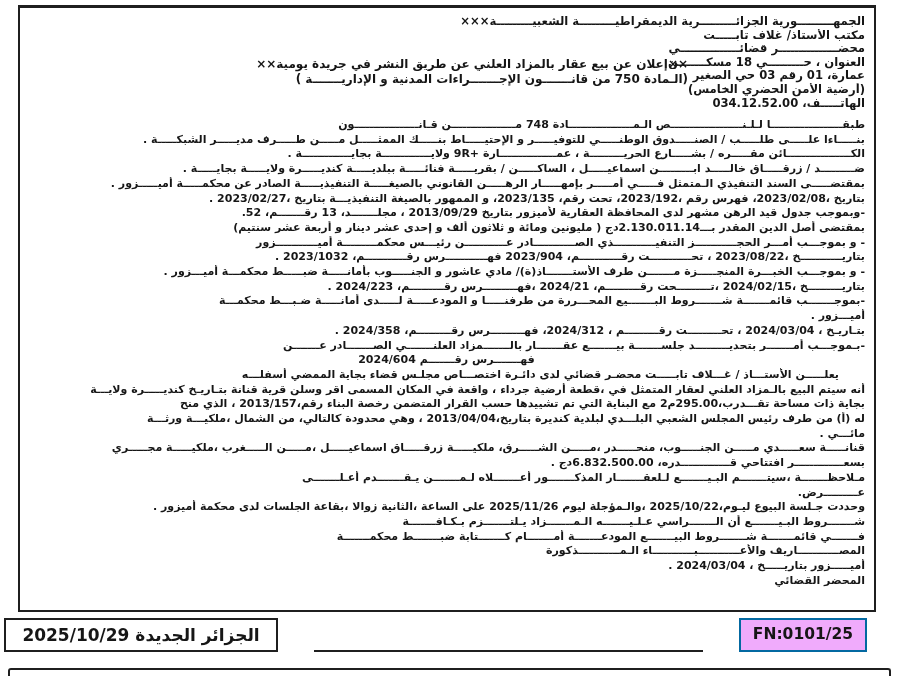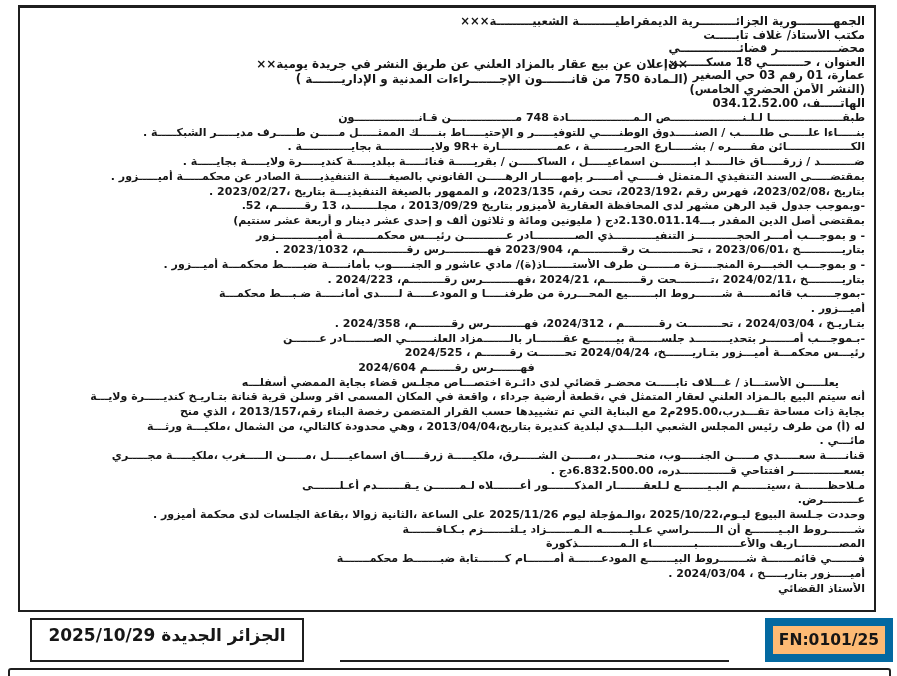--- a/index.html
+++ b/index.html
@@ -17,103 +17,102 @@
   .hdr{position:relative;height:95px;}
   .hdr-line{
     font-weight:bold;font-size:11.6px;line-height:13.6px;
     white-space:nowrap;overflow:hidden;text-align:right;
   }
   .title-block{
     position:absolute;top:42px;left:100px;width:560px;text-align:right;
     font-weight:bold;font-size:12px;line-height:15px;
   }
   .title-line{white-space:nowrap;overflow:hidden;}
-  .body-lines{margin-top:1px;}
+  .body-lines{margin-top:8px;}
   .line{
     font-weight:bold;font-size:11px;line-height:14.7px;
     white-space:nowrap;overflow:hidden;text-align:right;
   }
   .line.center{text-align:center;}
   .line.indent{padding-right:26px;}
   .footer-row{
-    position:absolute;left:30px;top:618px;width:863px;
+    position:absolute;left:4px;top:618px;width:863px;
     display:flex;align-items:stretch;direction:ltr;gap:36px;
   }
   .date-box{
     border:2px solid #1f1f1f;min-width:274px;box-sizing:border-box;
     text-align:center;font-weight:bold;font-size:17px;line-height:30px;
     direction:rtl;padding:0 8px;background:#ffffff;
   }
   .connector{flex:1;border-bottom:2px solid #1f1f1f;}
   .ref-box{
-    border:8px solid #0369a1;min-width:112px;box-sizing:border-box;
+    border:2px solid #0369a1;min-width:112px;box-sizing:border-box;
     text-align:center;font-weight:bold;font-size:15.5px;line-height:28px;
-    direction:ltr;padding:0 6px;background:#fdba74;
+    direction:ltr;padding:0 12px;background:#f0abfc;
   }
   .bottom-rule{
     position:absolute;left:8px;top:668px;width:879px;height:8px;
     border:2px solid #1f1f1f;border-bottom:none;border-radius:3px 3px 0 0;
   }
 </style>
 </head>
 <body>
 
 <div class="page">
 
   <div class="doc-frame">
 
     <div class="hdr">
       <div class="hdr-line">الجمهـــــــــورية الجزائـــــــــرية الديمقراطيـــــــــة الشعبيـــــــــة×××</div>
       <div class="hdr-line">مكتب الأستاذ/ غلاف تابـــــت</div>
       <div class="hdr-line">محضـــــــــــــــر قضائـــــــــــــــي</div>
       <div class="hdr-line">العنوان ، حـــــــــي 18 مسكـــــــن</div>
       <div class="hdr-line">عمارة، 01 رقم 03 حي الصغير</div>
-      <div class="hdr-line">(النشر الأمن الحضري الخامس)</div>
+      <div class="hdr-line">(أرضية الأمن الحضري الخامس)</div>
       <div class="hdr-line">الهاتـــــف، 034.12.52.00</div>
 
       <div class="title-block">
         <div class="title-line">××إعلان عن بيع عقار بالمزاد العلني عن طريق النشر في جريدة يومية××</div>
         <div class="title-line">(الـمادة 750 من قانـــــــون الإجـــــــراءات المدنية و الإداريـــــــة )</div>
       </div>
     </div>
 
     <div class="body-lines">
         <div class="line">طبقـــــــــــــــــــا لـلـنـــــــــــــــــــص الـمـــــــــــــــــادة 748 مـــــــــــــــــن قـانـــــــــــــــــون</div>
         <div class="line">بنـــــاءا علـــــى طلـــــب / الصنـــــدوق الوطنـــــي للتوفيـــــر و الإحتيـــــاط بنـــــك الممثـــــل مـــــن طـــــرف مديـــــر الشبكـــــة .</div>
         <div class="line">الكـــــــــــــــــائن مقـــــره / بشـــــارع الحريـــــــــة ، عمـــــــــــــــارة 9R+‎ ولايـــــــــــــة بجايـــــــــــــة .</div>
         <div class="line">ضـــــــــد / زرقـــــاق خالـــــد ابـــــــــن اسماعيـــــل ، الساكـــــن / بقريـــــة فنائـــــة ببلديـــــة كنديـــــرة ولايـــــة بجايـــــة .</div>
         <div class="line">بمقتضـــــى السند التنفيذي الـمتمثل فـــــي أمـــــر بإمهـــــار الرهـــــن القانوني بالصيغـــــة التنفيذيـــــة الصادر عن محكمـــــة أميـــــزور .</div>
         <div class="line">بتاريخ ،2023/02/08، فهرس رقم ،2023/192، تحت رقم، 2023/135، و الممهور بالصيغة التنفيذيـــة بتاريخ ،2023/02/27 .</div>
         <div class="line">-وبموجب جدول قيد الرهن مشهر لدى المحافظة العقارية لأميزور بتاريخ 2013/09/29 ، مجلـــــــد، 13 رقـــــــم، 52.</div>
         <div class="line">بمقتضى أصل الدين المقدر بـــ2.130.011.14دج ( مليونين ومائة و ثلاثون ألف و إحدى عشر دينار و أربعة عشر سنتيم)</div>
         <div class="line">- و بموجـــب أمـــر الحجـــــــــــز التنفيـــــــــــذي الصـــــــــــادر عـــــــــــن رئيـــس محكمـــــــــة أميـــــــــــزور</div>
-        <div class="line">بتاريـــــــــــخ ،2023/06/01 ، تحـــــــــــت رقـــــــــــم، 2023/904 فهـــــــــــرس رقـــــــــــم، 2023/1032 .</div>
+        <div class="line">بتاريـــــــــــخ ،2023/08/22 ، تحـــــــــــت رقـــــــــــم، 2023/904 فهـــــــــــرس رقـــــــــــم، 2023/1032 .</div>
         <div class="line">- و بموجـــب الخبـــرة المنجـــــزة مـــــــن طرف الأستـــــــاذ(ة)/ مادي عاشور و الجنـــــوب بأمانـــــة ضبـــــط محكمـــة أميـــزور .</div>
-        <div class="line">بتاريـــــــــخ ،2024/02/11 ،تـــــــــحت رقـــــــــم، 2024/21 ،فهـــــــــرس رقـــــــــم، 2024/223 .</div>
+        <div class="line">بتاريـــــــــخ ،2024/02/15 ،تـــــــــحت رقـــــــــم، 2024/21 ،فهـــــــــرس رقـــــــــم، 2024/223 .</div>
         <div class="line">-بموجـــــــب قائمـــــــة شـــــــروط البـــــــيع المحـــررة من طرفنـــــا و المودعـــــة لـــــدى أمانـــــة ضـبـــط محكمـــة</div>
         <div class="line">أميـــزور .</div>
         <div class="line">بتـاريـخ ، 2024/03/04 ، تحـــــــــت رقـــــــــم ، 2024/312، فهـــــــــرس رقـــــــــم، 2024/358 .</div>
         <div class="line">-بـموجـــب أمـــــــر بتحديـــــــــد جلســـــــة بيـــــــع عقـــــــار بالـــــــمزاد العلنـــــــي الصـــــــادر عـــــــن</div>
-        <div class="line">رئيـــس محكمـــة أميـــزور بتـاريـــــــخ، 2024/04/24 تحـــــــت رقـــــــم ، 2024/525</div>
         <div class="line center">فهـــــــرس رقـــــــم 2024/604</div>
         <div class="line indent">يعلـــــن الأستـــاذ / غـــلاف تابـــــت محضـر قضائي لدى دائـرة اختصـــاص مجلـس قضاء بجاية الممضي أسفلـــه</div>
         <div class="line">أنه سيتم البيع بالـمزاد العلني لعقار المتمثل في ،قطعة أرضية جرداء ، واقعة في المكان المسمى اقر وسلن قرية قنانة بتـاريـخ كنديـــــرة ولايـــة</div>
         <div class="line">بجاية ذات مساحة تقـــدرب،295.00م2 مع البناية التي تم تشييدها حسب القرار المتضمن رخصة البناء رقم،2013/157 ، الذي منح</div>
         <div class="line">له (أ) من طرف رئيس المجلس الشعبي البلـــدي لبلدية كنديرة بتاريخ،2013/04/04 ، وهي محدودة كالتالي، من الشمال ،ملكيـــة ورثـــة</div>
         <div class="line">مائـــي .</div>
         <div class="line">قنانـــــة سعـــــدي مـــــن الجنـــــوب، منحـــــدر ،مـــــن الشـــــرق، ملكيـــــة زرقـــــاق اسماعيـــــل ،مـــــن الـــــغرب ،ملكيـــــة مجـــــري</div>
         <div class="line">بسعـــــــــــــر افتتاحي قـــــــــــــدره، 6.832.500.00دج .</div>
         <div class="line">مـلاحظـــــــة ،سيتـــــــم البـيـــــــع لـلعقـــــــار المذكـــــــور أعـــــــلاه لـمـــــــن يـقـــــــدم أعـلـــــــى</div>
         <div class="line">عـــــــــرض.</div>
         <div class="line">وحددت جـلسة البيوع ليـوم،2025/10/22 ،والـمؤجلة ليوم 2025/11/26 على الساعة ،الثانية زوالا ،بقاعة الجلسات لدى محكمة أميزور .</div>
         <div class="line">شـــــــروط البـيـــــــع أن الـــــــراسي عـلـيـــــــه الـمـــــــزاد يـلتـــــــزم بـكـافـــــــة</div>
+        <div class="line">فـــــــي قائمـــــــة شـــــــروط البيـــــــع المودعـــــــة أمـــــــام كـــــــتابة ضبـــــــط محكمـــــــة</div>
         <div class="line">المصـــــــــــاريف والأعـــــــــــبـــــــــــاء الـمـــــــــــذكورة</div>
-        <div class="line">فـــــــي قائمـــــــة شـــــــروط البيـــــــع المودعـــــــة أمـــــــام كـــــــتابة ضبـــــــط محكمـــــــة</div>
         <div class="line">أميـــــزور بتاريـــــخ ، 2024/03/04 .</div>
-        <div class="line">الأستاذ القضائي</div>
+        <div class="line">المحضر القضائي</div>
       </div>
 
   </div>
 
   <div class="footer-row">
     <div class="date-box">الجزائر الجديدة 2025/10/29</div>
     <div class="connector"></div>
     <div class="ref-box">FN:0101/25</div>
   </div>
 

